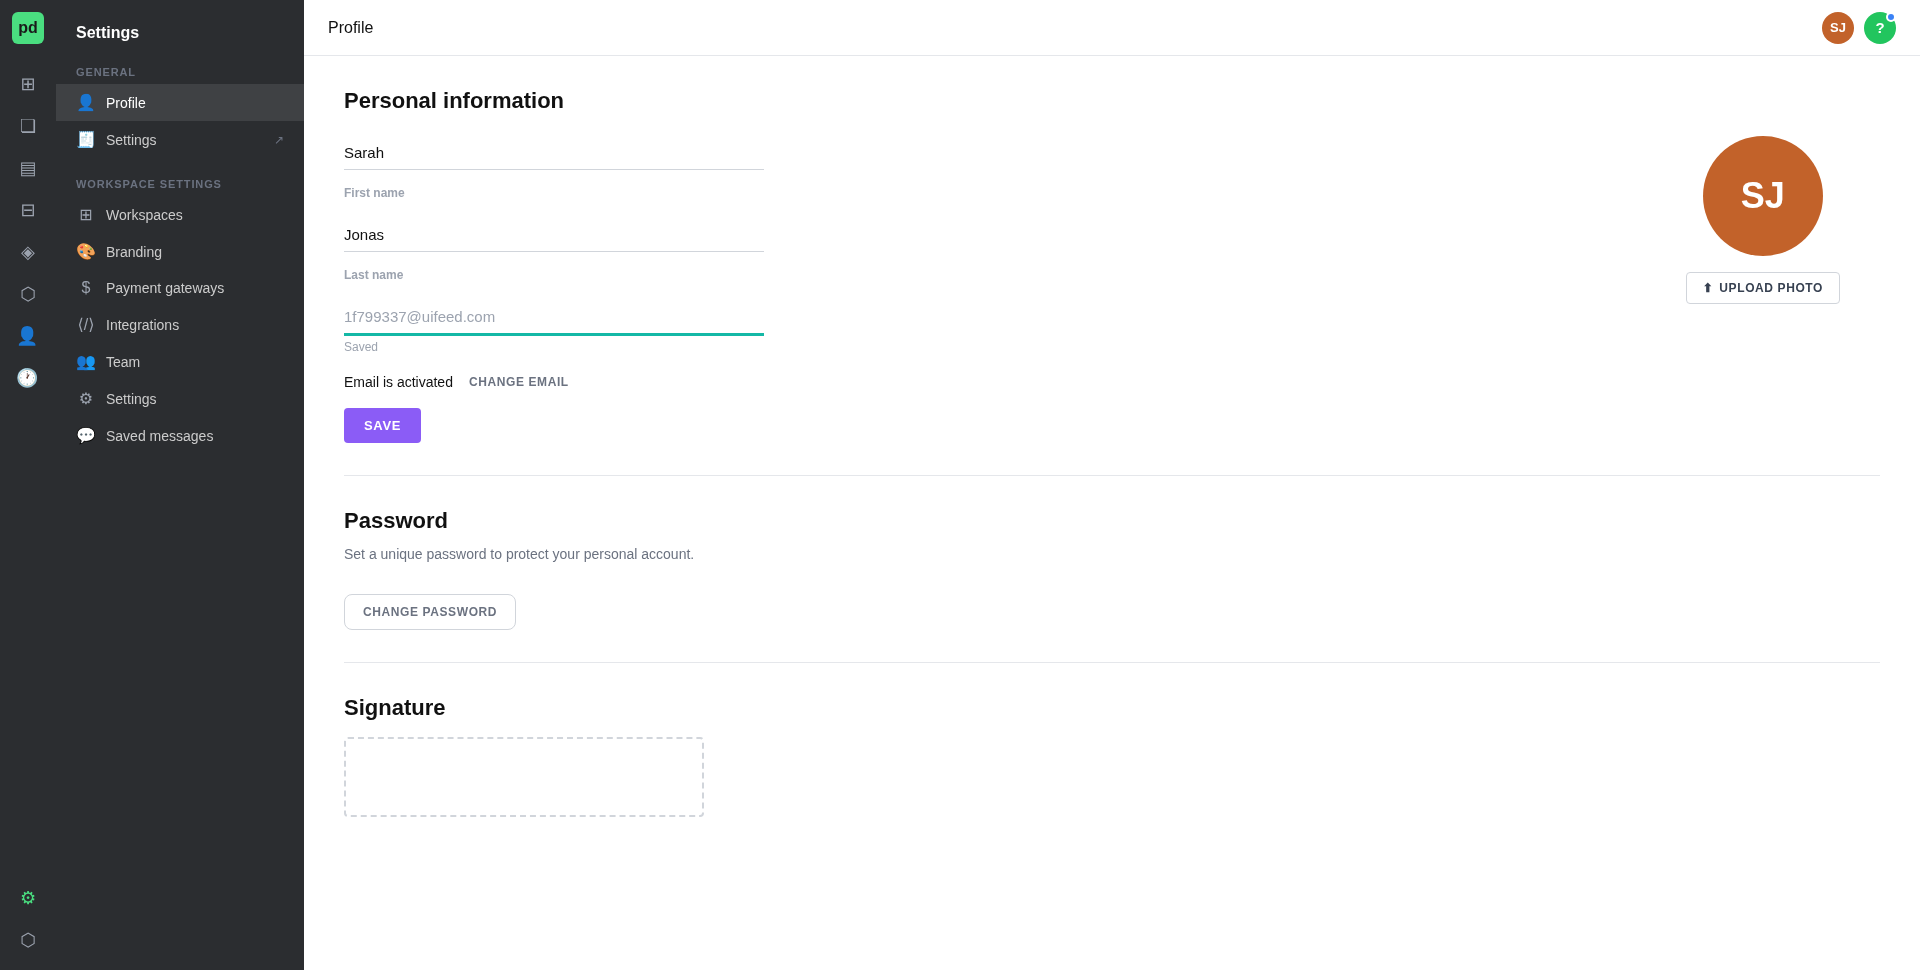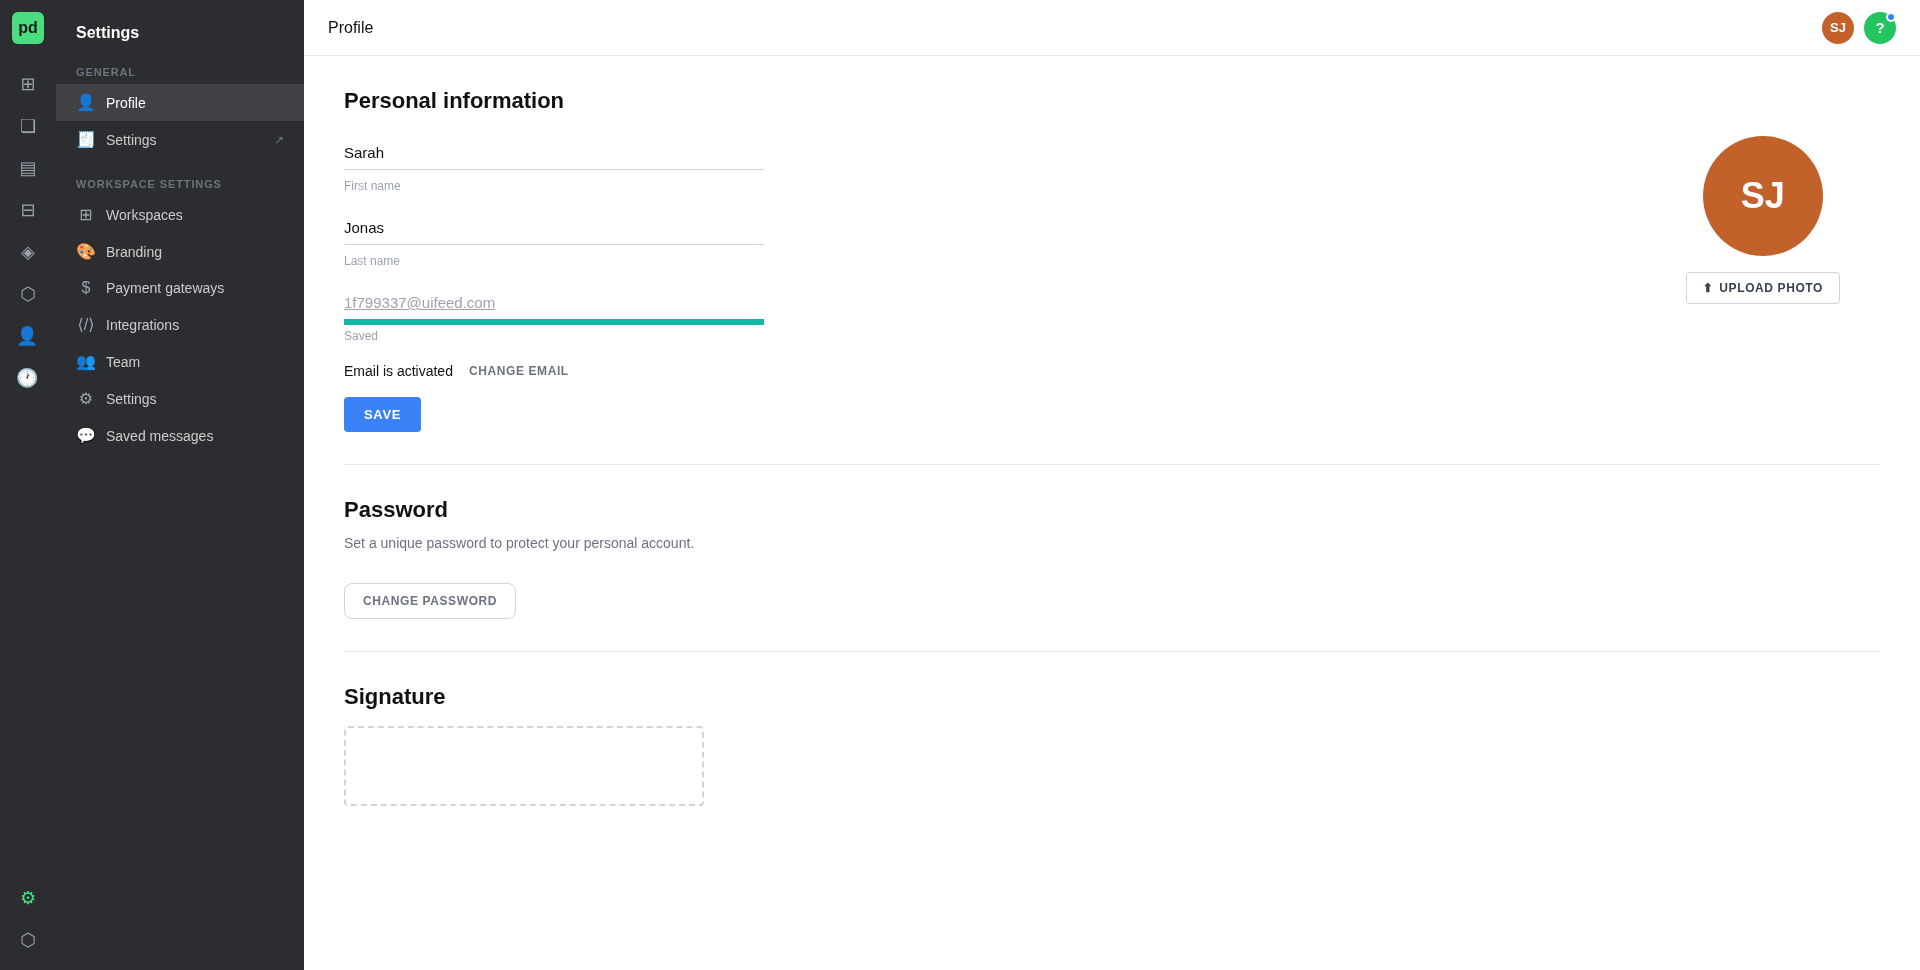--- a/index.html
+++ b/index.html
@@ -129,33 +129,33 @@
     .form-field-value {
       font-size: 15px;
       color: #111;
       padding: 6px 0 8px;
       border-bottom: 1px solid #d1d5db;
       width: 420px;
     }
     .form-field-label {
       font-size: 12px;
       color: #9ca3af;
-      margin-top: 9px;
+      margin-top: 16px;
+      font-weight: bold;
     }
 
     .email-row {
       margin-bottom: 20px;
     }
     .email-value {
       font-size: 15px;
       color: #9ca3af;
       padding: 6px 0 8px;
-      border-bottom: 6px solid #14b8a6;
+      border-bottom: 3px solid #14b8a6;
       width: 420px;
-      text-decoration: underline;
     }
     .email-label { font-size: 12px; color: #9ca3af; margin-top: 4px; }
 
     .email-status-row {
       display: flex;
       align-items: center;
       gap: 16px;
       margin-bottom: 18px;
       margin-top: 8px;
     }
@@ -166,21 +166,21 @@
       color: #6b7280;
       letter-spacing: 0.05em;
       text-transform: uppercase;
       background: none;
       border: none;
       cursor: pointer;
       padding: 0;
     }
 
     .save-btn {
-      background: #3b82f6;
+      background: #8b5cf6;
       color: #fff;
       border: none;
       border-radius: 4px;
       padding: 10px 20px;
       font-size: 13px;
       font-weight: 700;
       letter-spacing: 0.05em;
       text-transform: uppercase;
       cursor: pointer;
     }

